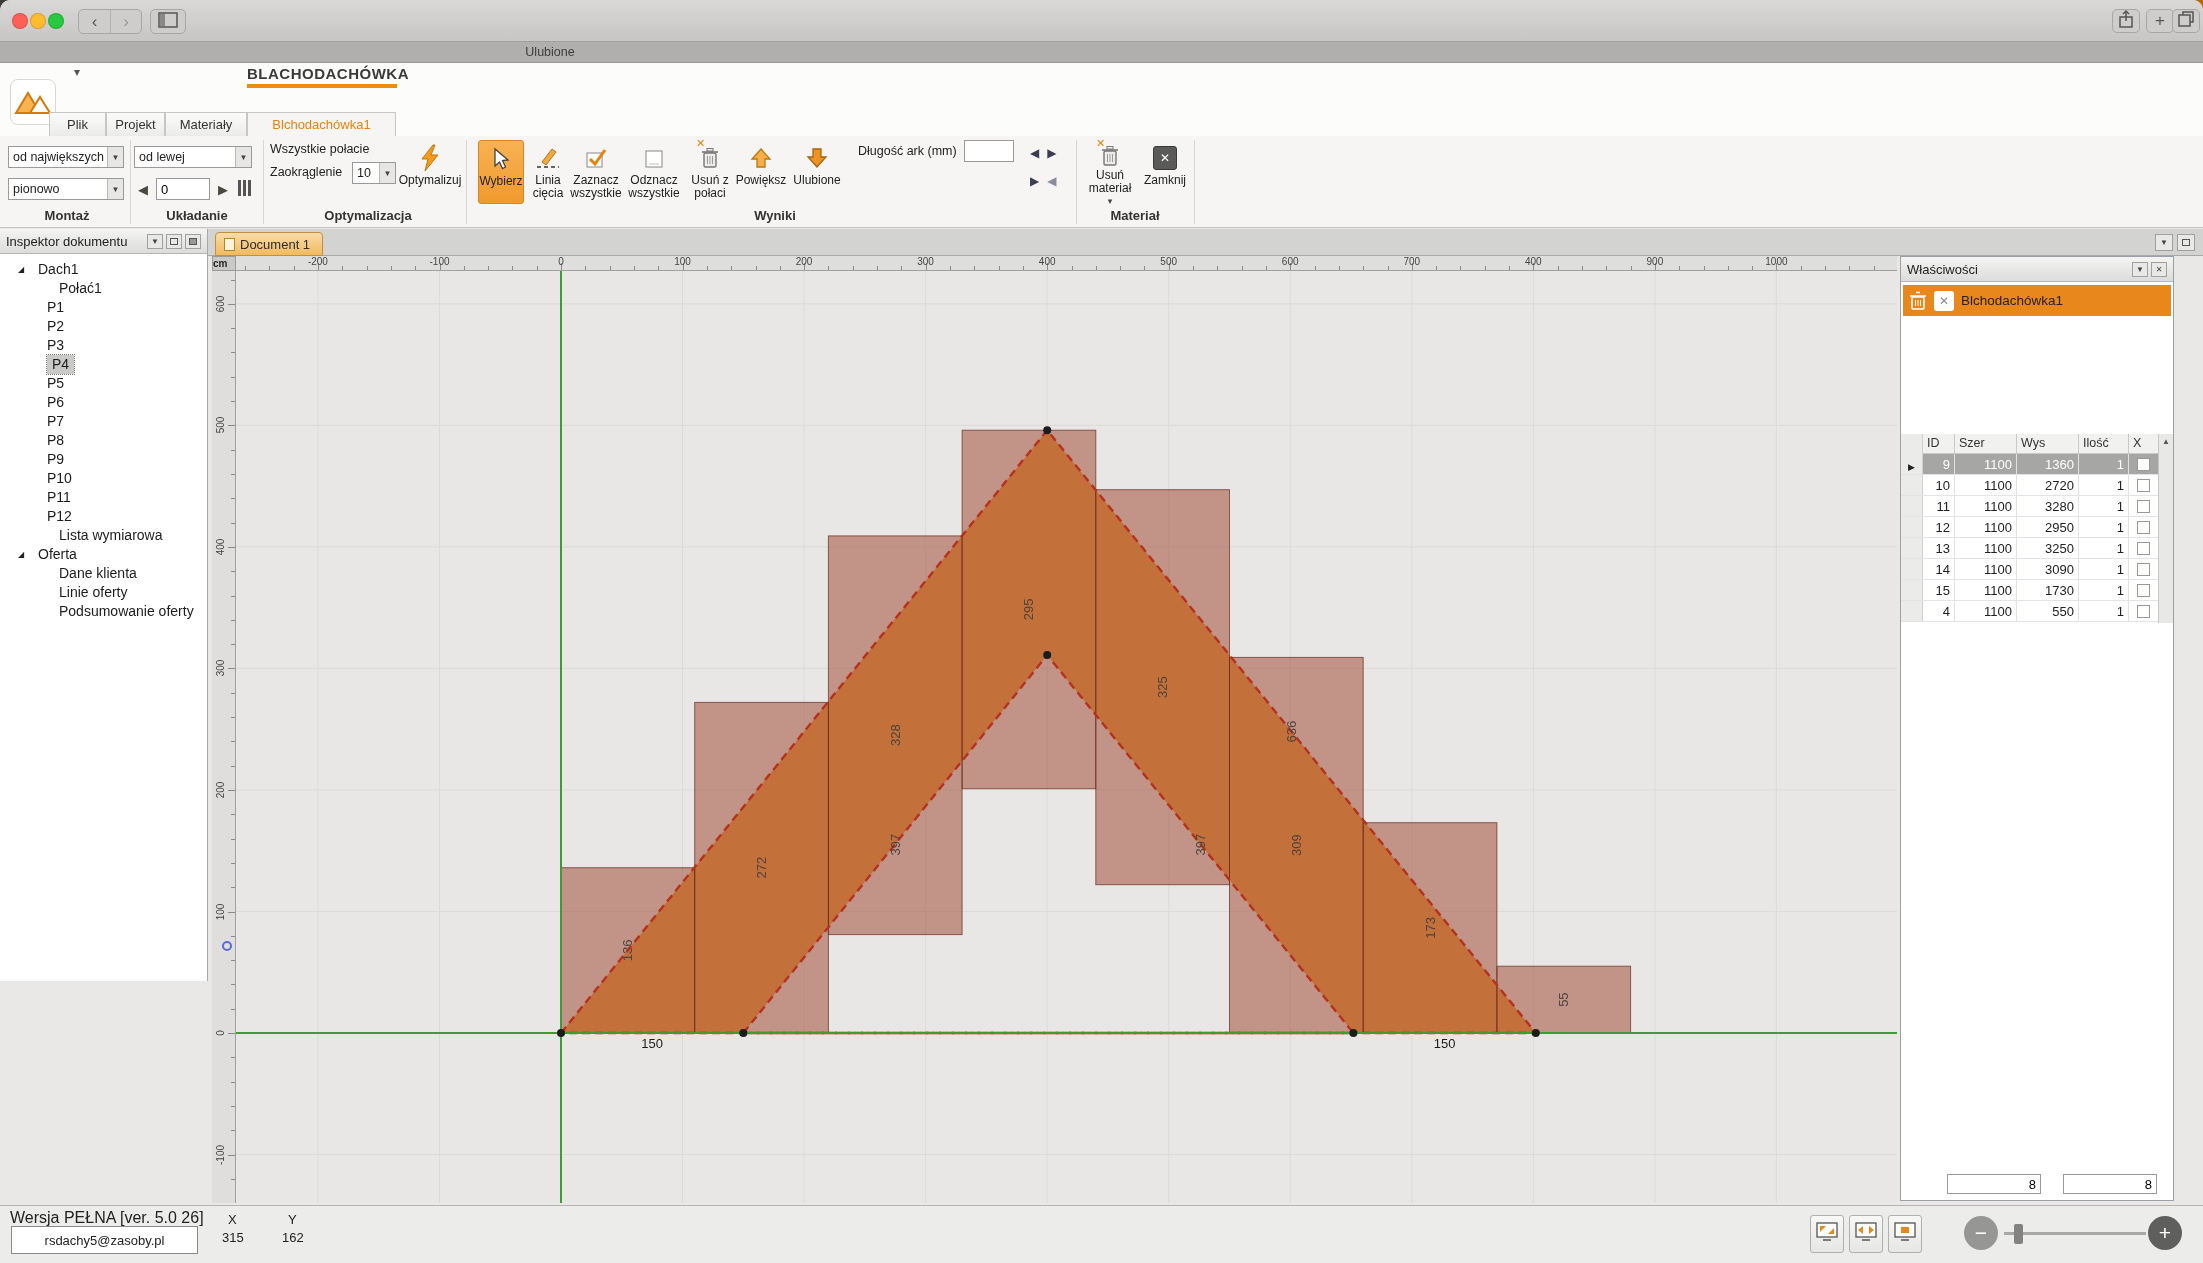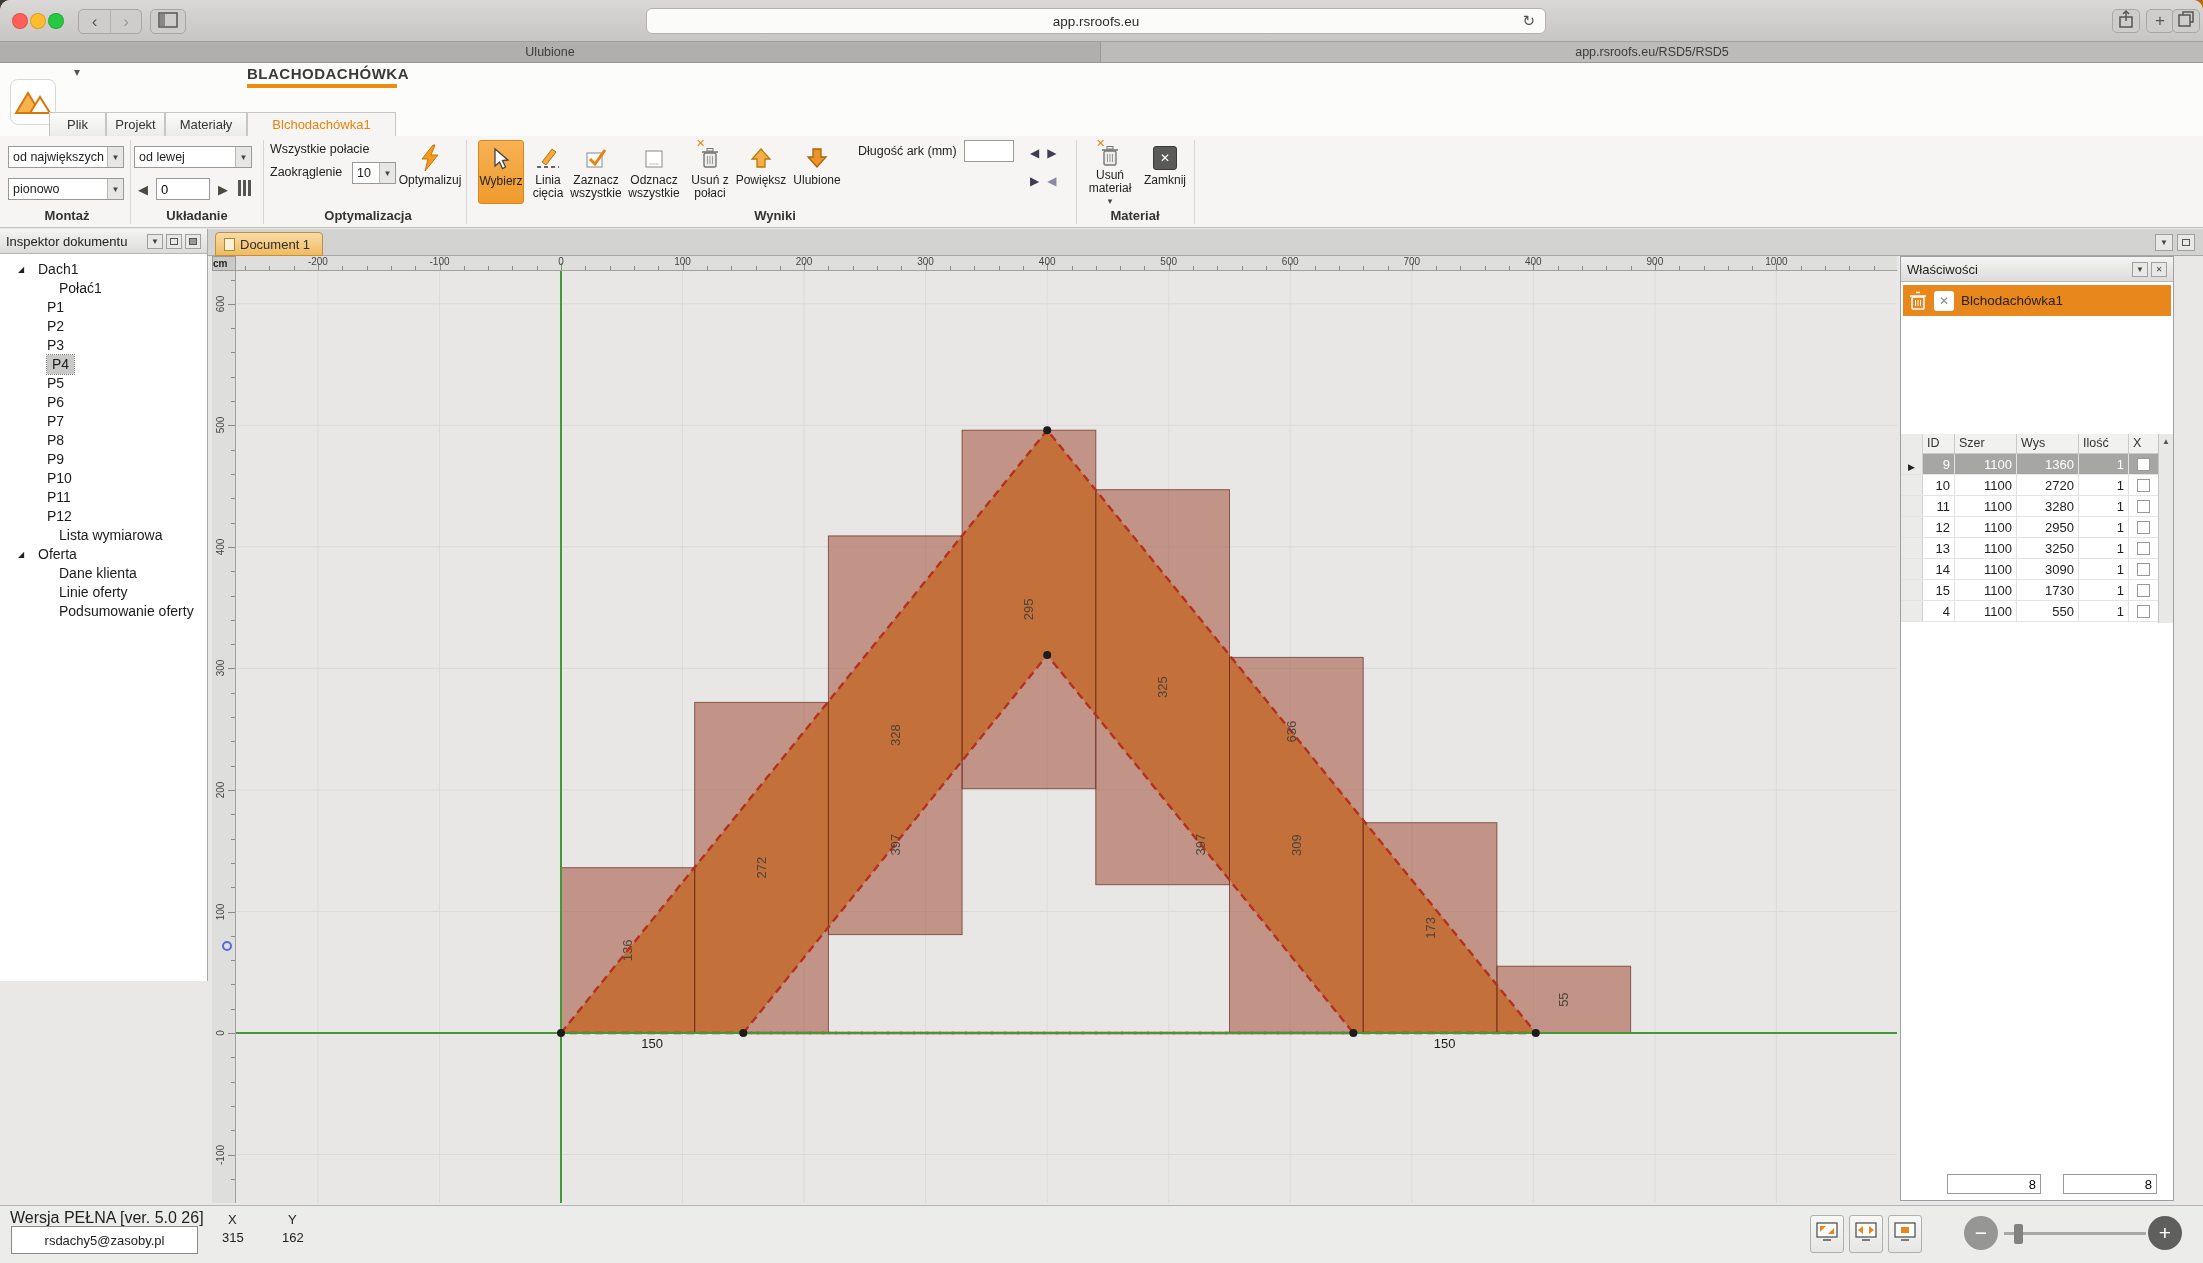--- a/index.html
+++ b/index.html
@@ -83,24 +83,20 @@
     <div class="abs navgrp" style="left:78px;width:64px">
       <span class="navbtn">‹</span>
       <span class="navbtn" style="color:#9a9a98;border-left:1px solid #b4b2b1">›</span>
     </div>
     <div class="abs navgrp" style="left:150px;width:36px">
       <span><svg width="20" height="16">
             <rect x="1" y="1" width="18" height="14" fill="none" stroke="#555" stroke-width="1.5"></rect>
             <rect x="2" y="2" width="5" height="12" fill="#8a8886"></rect>
           </svg></span>
     </div>
-    <div class="abs" id="addressbar">
-      <span>app.rsroofs.eu</span>
-      <span class="abs" style="right:10px;top:3px;font-size:15px;color:#555">↻</span>
-    </div>
     <div class="abs cbtn" style="left:2112px">
       <span><svg width="18" height="20">
             <rect x="3" y="8" width="12" height="10" fill="none" stroke="#555" stroke-width="1.5"></rect>
             <line x1="9" y1="2" x2="9" y2="12" stroke="#555" stroke-width="1.5"></line>
             <path d="M6 5 L9 2 L12 5" fill="none" stroke="#555" stroke-width="1.5"></path>
           </svg></span>
     </div>
     <div class="abs cbtn" style="left:2146px">
         <span>+</span>
       </div>
@@ -108,23 +104,20 @@
       <span><svg width="18" height="18">
             <rect x="2" y="5" width="11" height="11" fill="none" stroke="#555" stroke-width="1.5"></rect>
             <path d="M6 5 V2 H16 V12 H13" fill="none" stroke="#555" stroke-width="1.5"></path>
           </svg></span>
     </div>
   </div>
 
   <div class="abs" style="left:0;top:42px;width:2203px;height:21px;background:#b1afae;border-bottom:1px solid #9a9897;display:flex">
     <div class="btab" style="width:1100px">
         <span>Ulubione</span>
-      </div>
-    <div class="btab" style="flex:1;background:#bdbbba;border-left:1px solid #9a9897">
-        <span>app.rsroofs.eu/RSD5/RSD5</span>
       </div>
   </div>
 
   <div class="abs" style="left:0;top:63px;width:2203px;height:73px;background:#fcfcfb">
     <span class="abs" style="left:74px;top:2px;font-size:12px;color:#555">▾</span>
     <div class="abs" style="left:10px;top:16px;width:46px;height:46px;border:1px solid #d8d8d6;border-radius:8px;background:#fff;display:flex;align-items:center;justify-content:center">
       <svg width="38" height="26" viewBox="0 0 38 26">
           <path d="M2 24 L14 4 L26 24 Z" fill="#F6B350" stroke="#D9780A" stroke-width="2"></path>
           <path d="M16 24 L26 8 L36 24 Z" fill="#FFFFFF" stroke="#D9780A" stroke-width="2"></path>
         </svg>

